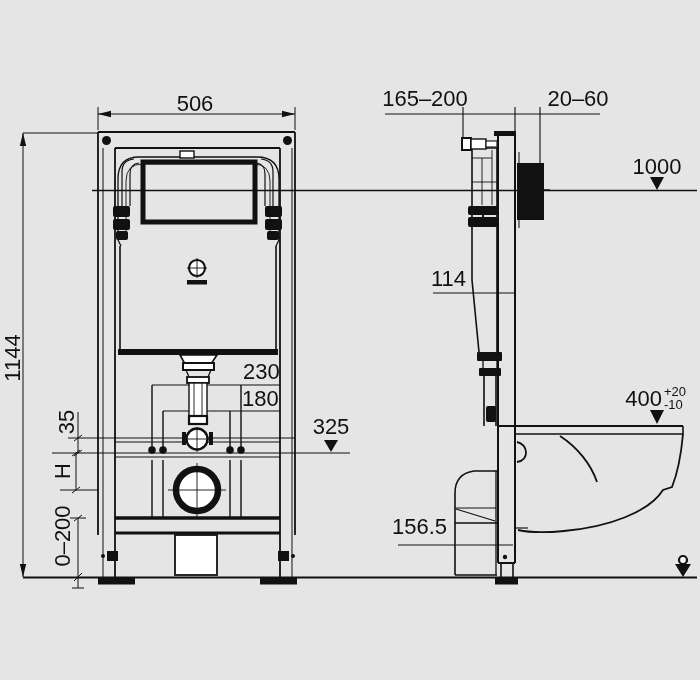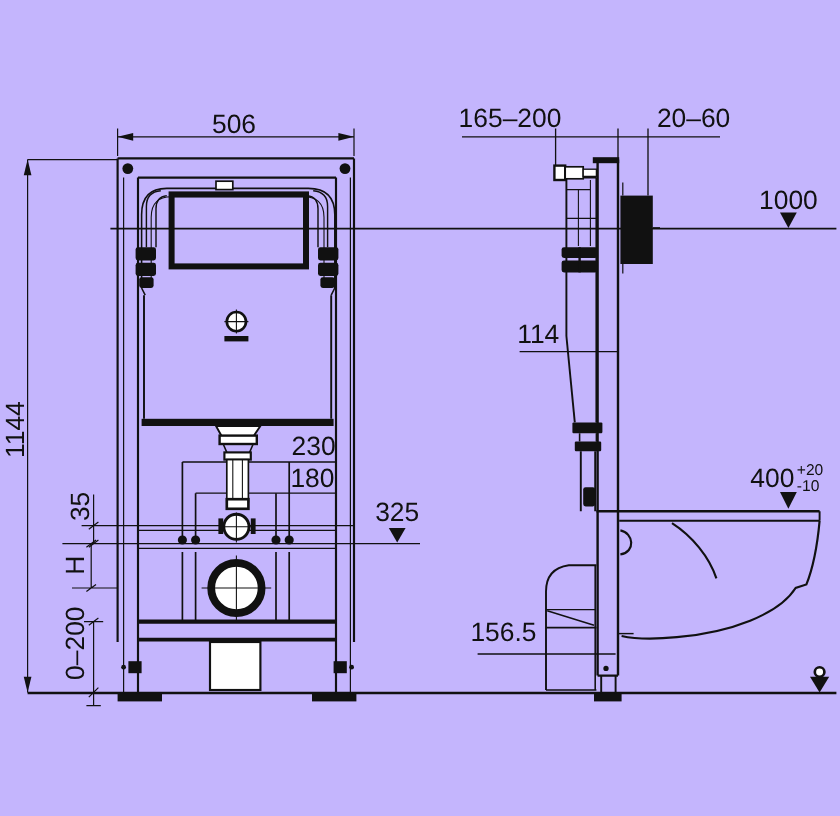--- a/index.html
+++ b/index.html
@@ -1,16 +1,16 @@
 <!DOCTYPE html>
 <html><head>
 <meta charset="utf-8">
 <style>
   html,body{margin:0;padding:0;background:#ffffff;}
-  .stage{width:700px;height:680px;background:#c4b5fd;position:relative;overflow:hidden;}
+  .stage{width:700px;height:680px;background:#e5e5e5;position:relative;overflow:hidden;}
   svg{display:block;}
   .ln{stroke:#111;fill:none;stroke-linecap:butt;}
   .w09{stroke-width:.9}.w10{stroke-width:1}.w11{stroke-width:1.1}.w12{stroke-width:1.2}
   .w13{stroke-width:1.3}.w14{stroke-width:1.4}.w16{stroke-width:1.6}.w18{stroke-width:1.8}
   .w20{stroke-width:2}.w22{stroke-width:2.2}.w24{stroke-width:2.4}.w30{stroke-width:3}
   .w35{stroke-width:3.5}.w50{stroke-width:5}.w65{stroke-width:6.5}
   .fl{fill:#111;stroke:none;}
   .wh{fill:#fff;}
   text{font-family:"Liberation Sans",sans-serif;font-size:22px;fill:#111;}
   text.tol{font-size:13px;}

